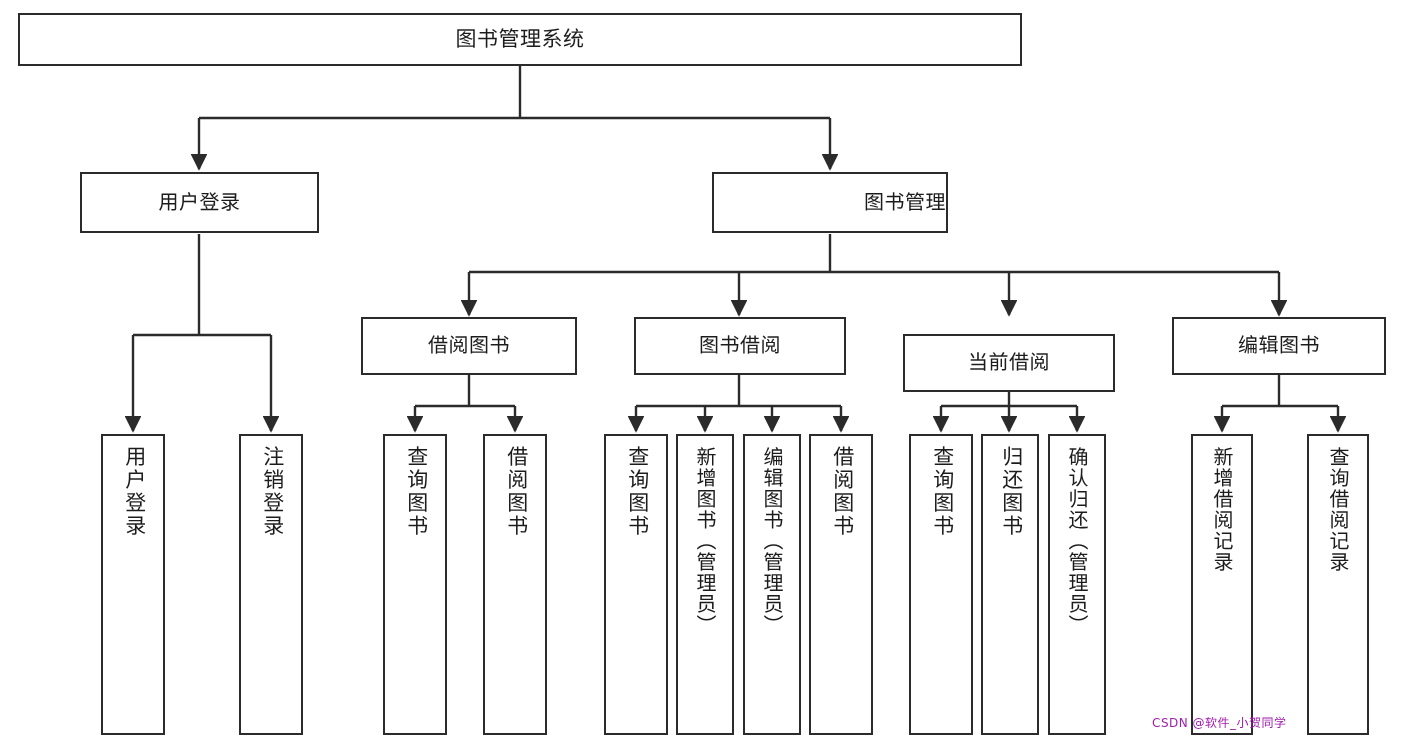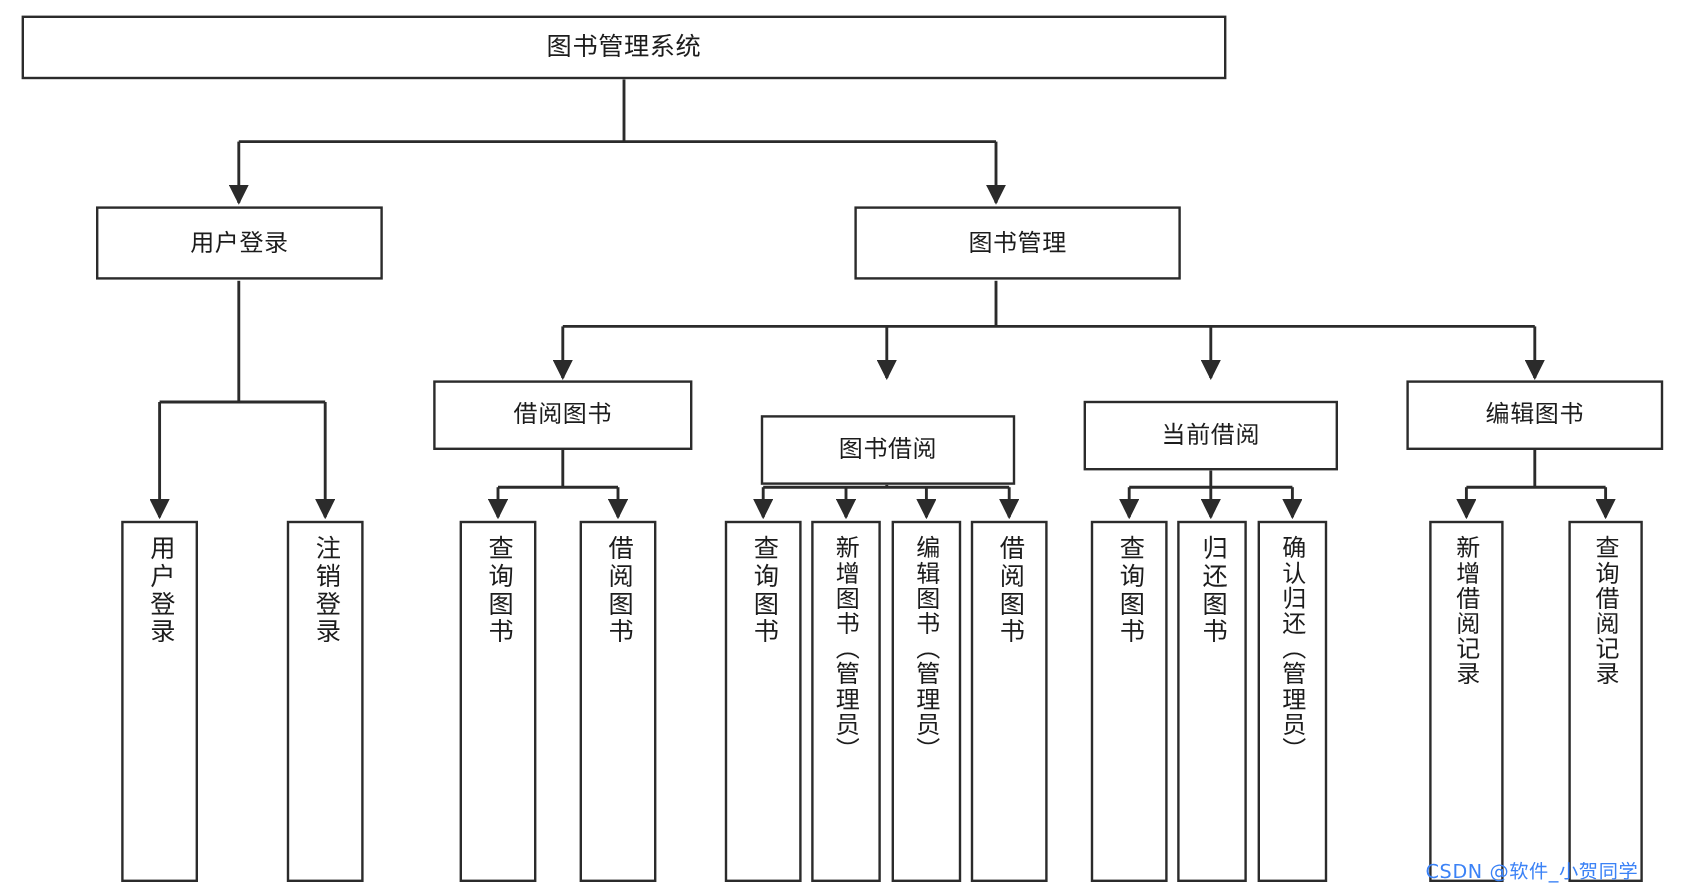--- a/index.html
+++ b/index.html
@@ -57,24 +57,24 @@
     writing-mode: vertical-rl;
     text-orientation: upright;
     font-size: 21px;
     line-height: 1.30;
     letter-spacing: 2px;
     white-space: pre-line;
   }
   .node-leaf.tall .label { font-size: 20px; letter-spacing: 1px; }
   #watermark {
     position: absolute;
-    left: 1188px;
+    left: 1152px;
     top: 713px;
-    font-size: 16px;
-    color: #3b82f6;
+    font-size: 12px;
+    color: #a21caf;
     letter-spacing: 0.5px;
     white-space: nowrap;
     z-index: 3;
     font-family: "DejaVu Sans", "Liberation Sans", sans-serif;
   }
 </style>
 </head>
 <body>
 
 <div id="canvas">
@@ -129,28 +129,28 @@
     </g>
   </svg>
 
   <div class="node node-root" style="left:18px; top:13px; width:1004px; height:53px;">
     <span class="label">图书管理系统</span>
   </div>
 
   <div class="node node-l2" style="left:80px; top:172px; width:239px; height:61px;">
     <span class="label">用户登录</span>
   </div>
-  <div class="node node-l2" style="left:712px; top:172px; width:272px; height:61px;">
+  <div class="node node-l2" style="left:712px; top:172px; width:236px; height:61px;justify-content:flex-end;">
     <span class="label">图书管理</span>
   </div>
 
   <div class="node node-l3" style="left:361px; top:317px; width:216px; height:58px;">
     <span class="label">借阅图书</span>
   </div>
-  <div class="node node-l3" style="left:634px; top:317px; width:212px; height:58px;margin-top:29px;">
+  <div class="node node-l3" style="left:634px; top:317px; width:212px; height:58px;">
     <span class="label">图书借阅</span>
   </div>
   <div class="node node-l3" style="left:903px; top:334px; width:212px; height:58px;text-align:center;">
     <span class="label">当前借阅</span>
   </div>
   <div class="node node-l3" style="left:1172px; top:317px; width:214px; height:58px;">
     <span class="label">编辑图书</span>
   </div>
 
   <div class="node node-leaf" style="left:101px; top:434px; width:64px; height:301px;">

